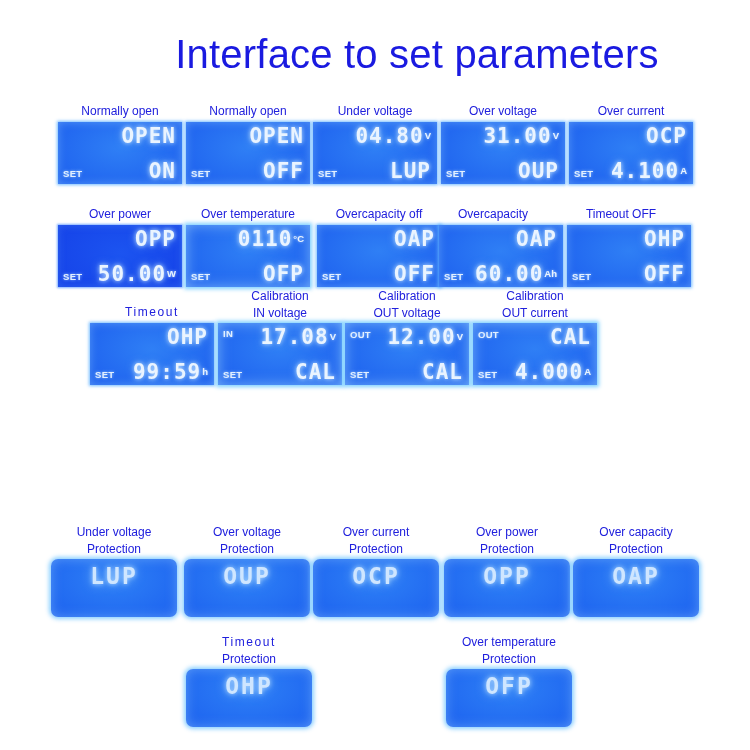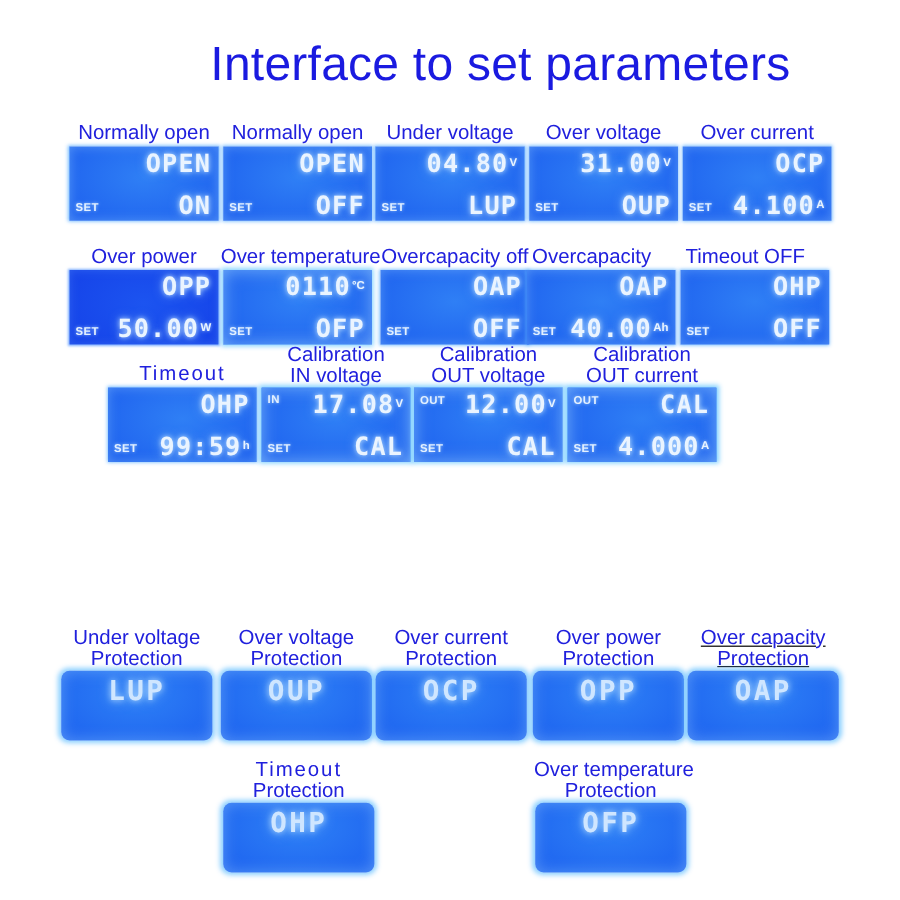--- a/index.html
+++ b/index.html
@@ -22,21 +22,21 @@
     letter-spacing:0.2px;
     font-family:"Liberation Sans", sans-serif;
   }
   #title-set{top:32px;}
   #title-prot{top:470px;}
 
   
   .cell{position:absolute;}
   .cell .cap{
     color:#2020dd;
-    font-size:17px;
+    font-size:12px;
     text-align:center;
     line-height:16.5px;
     font-family:"Liberation Sans", sans-serif;
     white-space:nowrap;
   }
   .cell .cap.sp{letter-spacing:1.6px;}
 
   
   .lcd{
     position:relative;
@@ -179,21 +179,21 @@
           <div class="tag set">SET</div>
           <div class="seg row1"><span>OAP</span></div>
           <div class="seg row2"><span>OFF</span></div>
         </div>
       </div>
       <div class="cell" style="left: 439px; top: 206px; width: 108px;">
         <div class="cap">Overcapacity</div>
         <div class="lcd">
           <div class="tag set">SET</div>
           <div class="seg row1"><span>OAP</span></div>
-          <div class="seg row2"><span>40.00</span><span class="unit">Ah</span></div>
+          <div class="seg row2"><span>60.00</span><span class="unit">Ah</span></div>
         </div>
       </div>
       <div class="cell" style="left: 567px; top: 206px; width: 108px;">
         <div class="cap">Timeout OFF</div>
         <div class="lcd">
           <div class="tag set">SET</div>
           <div class="seg row1"><span>OHP</span></div>
           <div class="seg row2"><span>OFF</span></div>
         </div>
       </div>
@@ -257,21 +257,21 @@
           <div class="seg">OCP</div>
         </div>
       </div>
       <div class="cell" style="left: 443px; top: 524px; width: 128px;">
         <div class="cap">Over power</div>
         <div class="cap">Protection</div>
         <div class="plcd">
           <div class="seg">OPP</div>
         </div>
       </div>
-      <div class="cell" style="left: 572px; top: 524px; width: 128px; text-decoration: underline;">
+      <div class="cell" style="left: 572px; top: 524px; width: 128px;">
         <div class="cap">Over capacity</div>
         <div class="cap">Protection</div>
         <div class="plcd">
           <div class="seg">OAP</div>
         </div>
       </div>
       <div class="cell" style="left: 185px; top: 634px; width: 128px;">
         <div class="cap sp">Timeout</div>
         <div class="cap">Protection</div>
         <div class="plcd">

